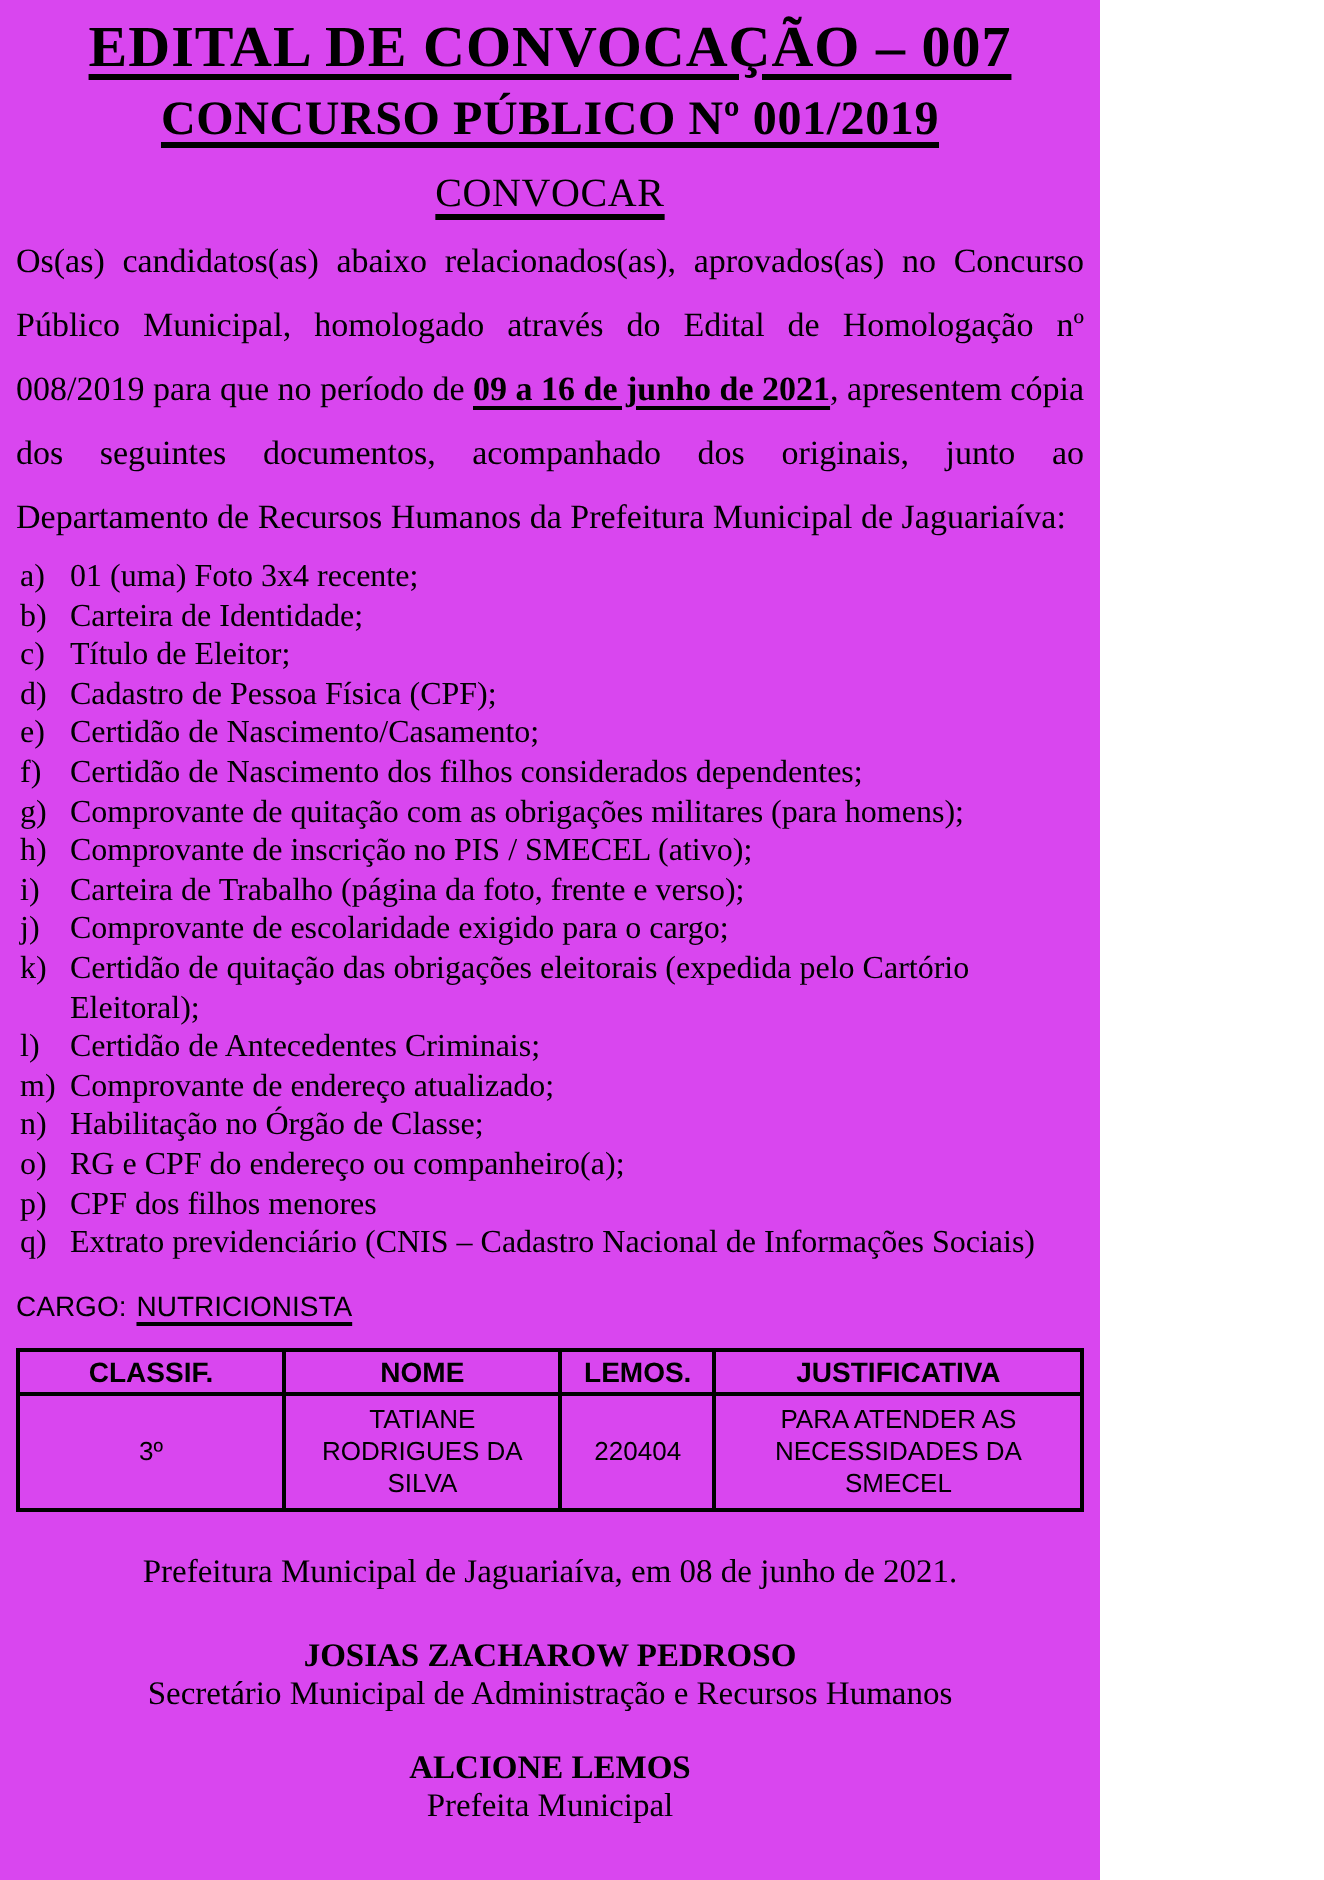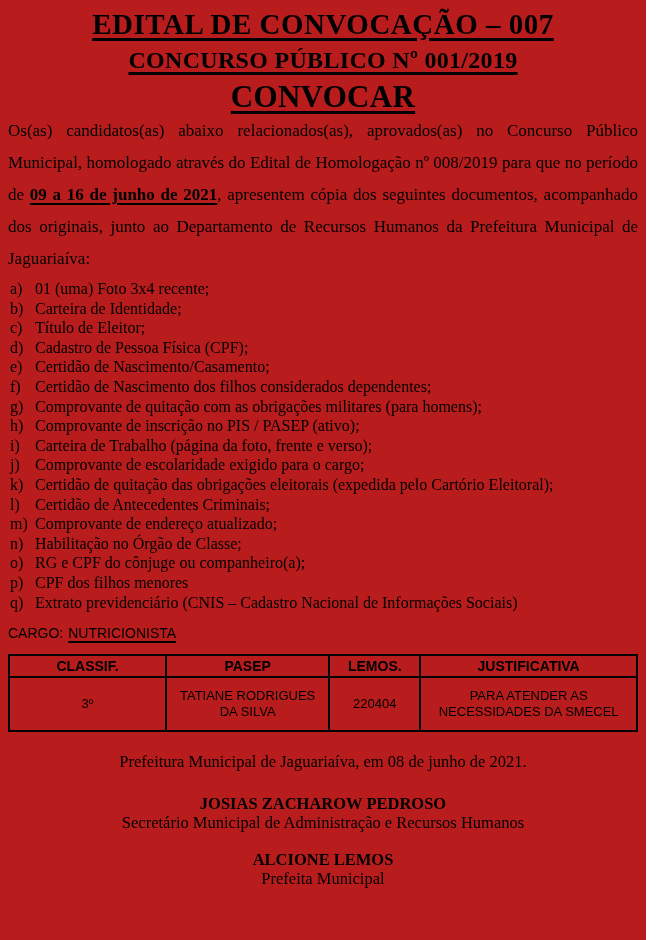--- a/index.html
+++ b/index.html
@@ -4,45 +4,45 @@
 <style>
   * { margin: 0; padding: 0; box-sizing: border-box; }
   html, body { background: #ffffff; }
   body {
     width: 662px; height: 940px;
     color: #000000;
     font-family: "Liberation Serif", serif;
     overflow: hidden;
   }
   .page {
-    width: 646px; height: 940px;
+    width: 550px; height: 940px;
     padding: 6px 8px 0 8px;
     overflow: hidden;
-    background: #b91c1c;
+    background: #d946ef;
   }
   .doc-title {
     text-align: center; font-weight: bold;
     font-size: 29px; line-height: 36px;
     letter-spacing: 0.5px;
   }
   .doc-subtitle {
     text-align: center; font-weight: bold;
     font-size: 24px; line-height: 31px;
     margin-top: 3px; letter-spacing: 0.3px;
   }
   .u3 { text-decoration: underline; text-decoration-thickness: 3px; text-underline-offset: 4px; }
   .u2 { text-decoration: underline; text-decoration-thickness: 2px; text-underline-offset: 3px; }
   .para {
     font-size: 17px; line-height: 32px;
     text-align: justify;
   }
   .para-intro { margin-top: 14px; text-indent: 8px; }
   .section-heading {
-    text-align: center; font-weight: bold;
-    font-size: 31px; line-height: 32px;
+    text-align: center; font-weight: normal;
+    font-size: 20px; line-height: 32px;
     margin-top: 5px; letter-spacing: 0.3px;
   }
   .para-body { margin-top: 2px; }
   .deadline { font-weight: bold; }
   .doc-list { list-style: none; margin-top: 4px; }
   .doc-item {
     display: flex; align-items: baseline;
     font-size: 16px; line-height: 19.6px;
   }
   .doc-item .marker { flex: 0 0 27px; padding-left: 2px; }
@@ -121,21 +121,21 @@
         <span class="item-text">Certidão de Nascimento dos filhos considerados dependentes;</span>
       </li>
 
       <li class="doc-item">
         <span class="marker">g)</span>
         <span class="item-text">Comprovante de quitação com as obrigações militares (para homens);</span>
       </li>
 
       <li class="doc-item">
         <span class="marker">h)</span>
-        <span class="item-text">Comprovante de inscrição no PIS / PASEP (ativo);</span>
+        <span class="item-text">Comprovante de inscrição no PIS / SMECEL (ativo);</span>
       </li>
 
       <li class="doc-item">
         <span class="marker">i)</span>
         <span class="item-text">Carteira de Trabalho (página da foto, frente e verso);</span>
       </li>
 
       <li class="doc-item">
         <span class="marker">j)</span>
         <span class="item-text">Comprovante de escolaridade exigido para o cargo;</span>
@@ -156,21 +156,21 @@
         <span class="item-text">Comprovante de endereço atualizado;</span>
       </li>
 
       <li class="doc-item">
         <span class="marker">n)</span>
         <span class="item-text">Habilitação no Órgão de Classe;</span>
       </li>
 
       <li class="doc-item">
         <span class="marker">o)</span>
-        <span class="item-text">RG e CPF do cônjuge ou companheiro(a);</span>
+        <span class="item-text">RG e CPF do endereço ou companheiro(a);</span>
       </li>
 
       <li class="doc-item">
         <span class="marker">p)</span>
         <span class="item-text">CPF dos filhos menores</span>
       </li>
 
       <li class="doc-item">
         <span class="marker">q)</span>
         <span class="item-text">Extrato previdenciário (CNIS – Cadastro Nacional de Informações Sociais)</span>
@@ -187,21 +187,21 @@
       <col class="col-classif">
         <col class="col-nome">
         <col class="col-insc">
         <col class="col-just">
     </colgroup>
     <thead>
       <tr>
 
           <th>CLASSIF.</th>
 
-          <th>PASEP</th>
+          <th>NOME</th>
 
           <th>LEMOS.</th>
 
           <th>JUSTIFICATIVA</th>
 
       </tr>
     </thead>
     <tbody>
 
         <tr>

